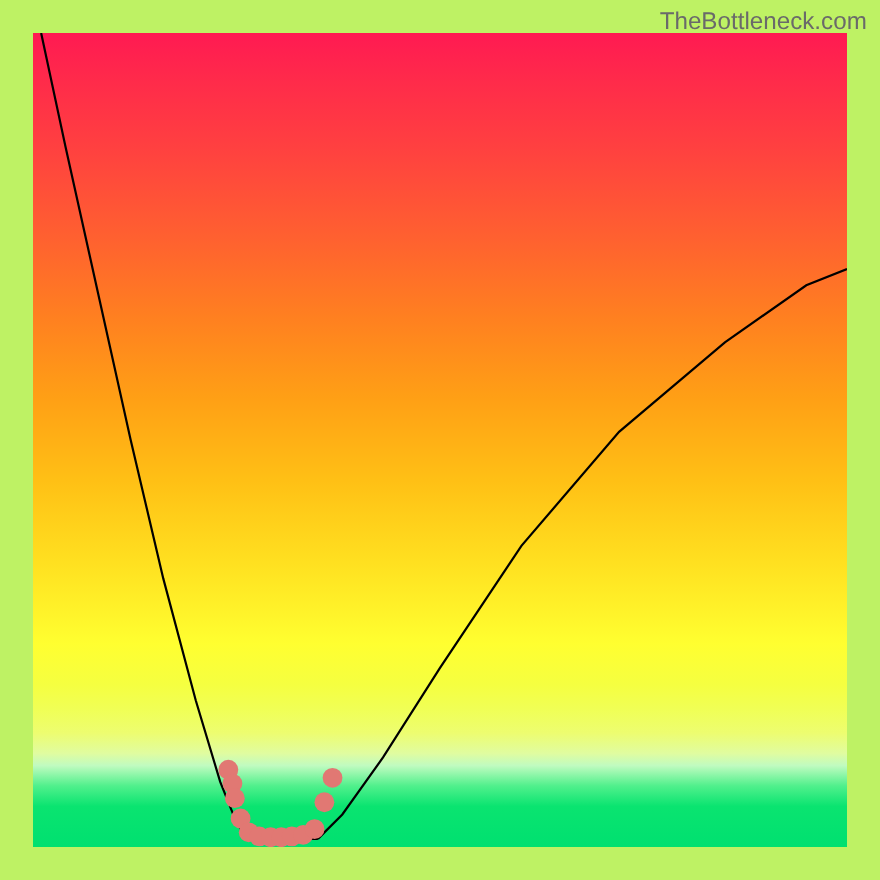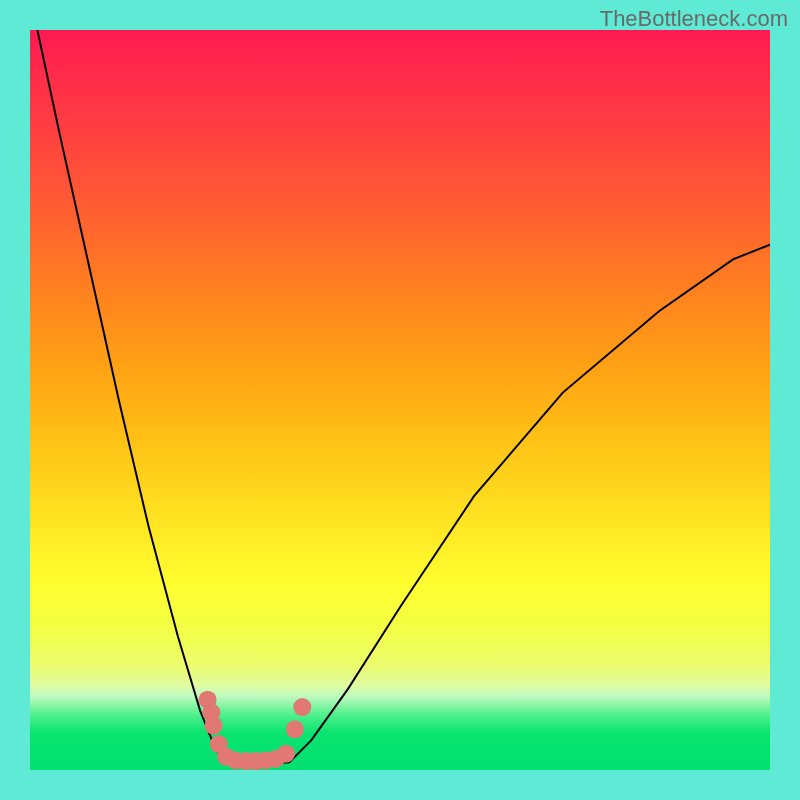--- a/index.html
+++ b/index.html
@@ -8,21 +8,21 @@
     width: 800px;
     height: 800px;
     overflow: hidden;
     background: #000;
     font-family: Arial, Helvetica, sans-serif;
   }
   .frame {
     position: absolute;
     left: 0; top: 0;
     width: 800px; height: 800px;
-    background: #5eead4;
+    background: #bef264;
   }
   .plot {
     position: absolute;
     left: 30px;
     top: 30px;
     width: 740px;
     height: 740px;
     overflow: hidden;
   }
   .gradient {

